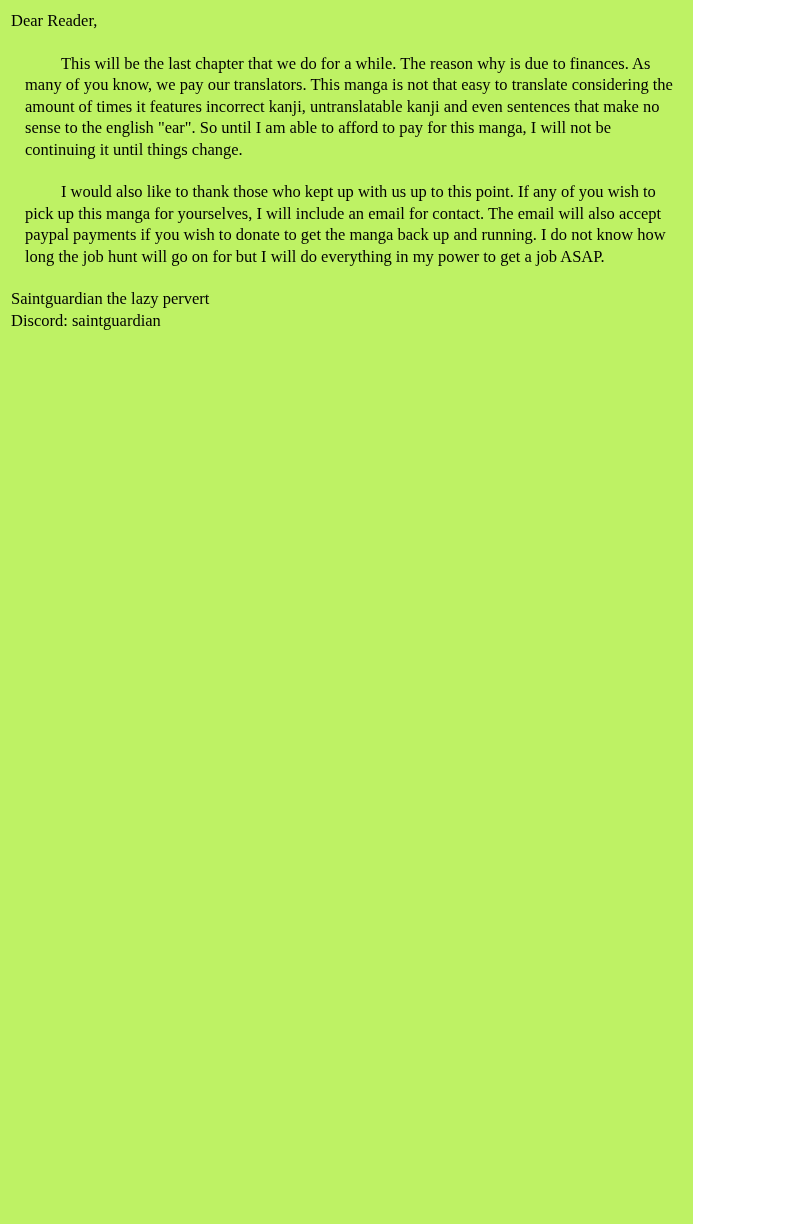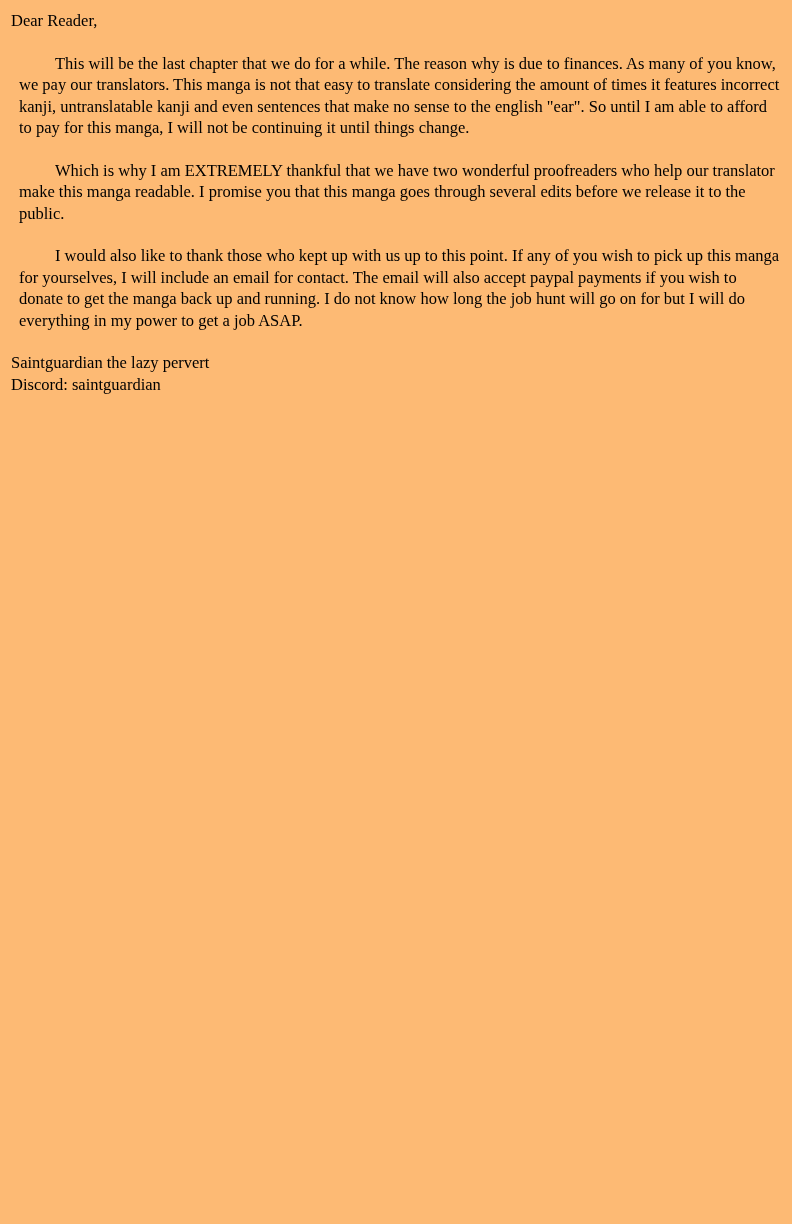--- a/index.html
+++ b/index.html
@@ -9,37 +9,37 @@
   }
   body {
     width: 792px;
     height: 1224px;
     overflow: hidden;
     font-family: "Liberation Serif", "DejaVu Serif", serif;
     color: #000000;
   }
   .page {
     position: relative;
-    width: 792px;
+    width: 693px;
     height: 1224px;
-    background: #fdba74;
+    background: #bef264;
     box-sizing: border-box;
     padding: 8px 8px 0 11px;
   }
   .letter {
     font-size: 16.5px;
     line-height: 21.5px;
     text-align: left;
   }
   .salutation {
     margin: 0 0 0 0;
     padding-top: 2px;
   }
   .para {
-    margin: 21px 0 0 8px;
+    margin: 21px 0 0 14px;
     text-indent: 36px;
   }
   .closing {
     margin: 21px 0 0 0;
   }
   .signature-block {
     margin: 21px 0 0 0;
   }
   .signature-line {
     margin: 0;
@@ -49,21 +49,20 @@
 </head>
 <body>
 
 <div class="page">
   <div class="letter">
 
     <p class="salutation">Dear Reader,</p>
 
     <p class="para">This will be the last chapter that we do for a while.  The reason why is due to finances.  As many of you know, we pay our translators.  This manga is not that easy to translate considering the amount of times it features incorrect kanji, untranslatable kanji and even sentences that make no sense to the english "ear".  So until I am able to afford to pay for this manga, I will not be continuing it until things change.</p>
 
-    <p class="para">Which is why I am EXTREMELY thankful that we have two wonderful proofreaders who help our translator make this manga readable.  I promise you that this manga goes through several edits before we release it to the public.</p>
 
 
     <p class="para">I would also like to thank those who kept up with us up to this point.  If any of you wish to pick up this manga for yourselves, I will include an email for contact.  The email will also accept paypal payments if you wish to donate to get the manga back up and running.  I do not know how long the job hunt will go on for but I will do everything in my power to get a job ASAP.</p>
 
 
     <div class="signature-block">
       <p class="signature-line">Saintguardian the lazy pervert</p>
       <p class="signature-line">Discord: saintguardian</p>
     </div>
 

